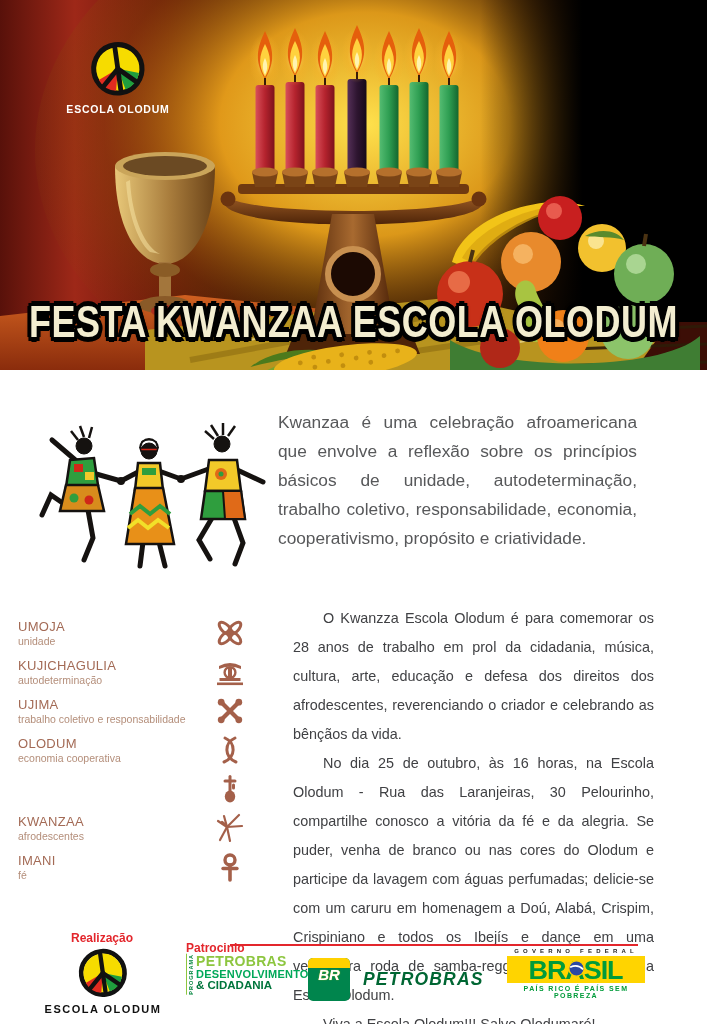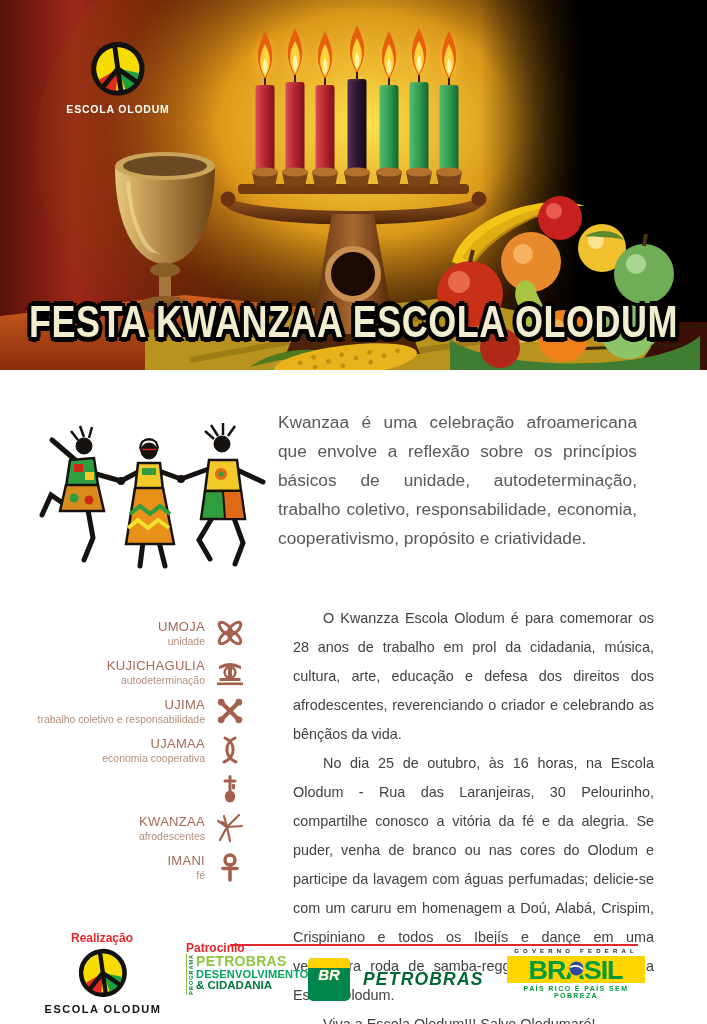--- a/index.html
+++ b/index.html
@@ -27,21 +27,21 @@
   
   .dancers { position:absolute; left:22px; top:418px; width:258px; height:165px; }
   .intro {
     position:absolute; left:278px; top:408px; width:359px;
     font-size:17.3px; line-height:29px; color:#57585a; text-align:justify;
   }
 
   
   .principles { position:absolute; left:18px; top:618px; width:228px; }
   .prow { display:flex; align-items:center; justify-content:flex-end; gap:9px; margin-bottom:9px; min-height:30px; }
-  .ptxt { flex:1; text-align:right; }
+  .ptxt { flex:1; text-align:left; }
   .pname { font-size:13px; color:#a36a55; letter-spacing:0.3px; }
   .pmean { font-size:10.5px; color:#b48e7a; margin-top:1px; }
   .picon { width:32px; height:30px; flex:0 0 32px; display:flex; align-items:center; justify-content:center; }
 
   
   .bodytext { position:absolute; left:293px; top:604px; width:361px; color:#404144; font-size:14.4px; line-height:29px; text-align:justify; }
   .bodytext p { text-indent:30px; }
 
   
   .f-realizacao { position:absolute; left:52px; top:931px; width:100px; text-align:center; color:#e3262c; font-weight:bold; font-size:12px; }
@@ -391,21 +391,21 @@
               <circle cx="23.8" cy="6.2" r="3.4"></circle>
             <circle cx="6.2" cy="23.8" r="3.4"></circle>
               <circle cx="23.8" cy="23.8" r="3.4"></circle>
           </g>
         </svg>
       </div>
     </div>
 
     <div class="prow">
       <div class="ptxt">
-        <div class="pname">UJAMAA</div>
+        <div class="pname">OLODUM</div>
         <div class="pmean">economia cooperativa</div>
       </div>
       <div class="picon">
         <svg width="30" height="30" viewBox="0 0 30 30" fill="none" stroke="#a4604a" stroke-width="3" stroke-linecap="round">
           <path d="M10,3 C21,8 21,22 9,27"></path>
           <path d="M20,3 C9,8 9,22 21,27"></path>
         </svg>
       </div>
     </div>
 

